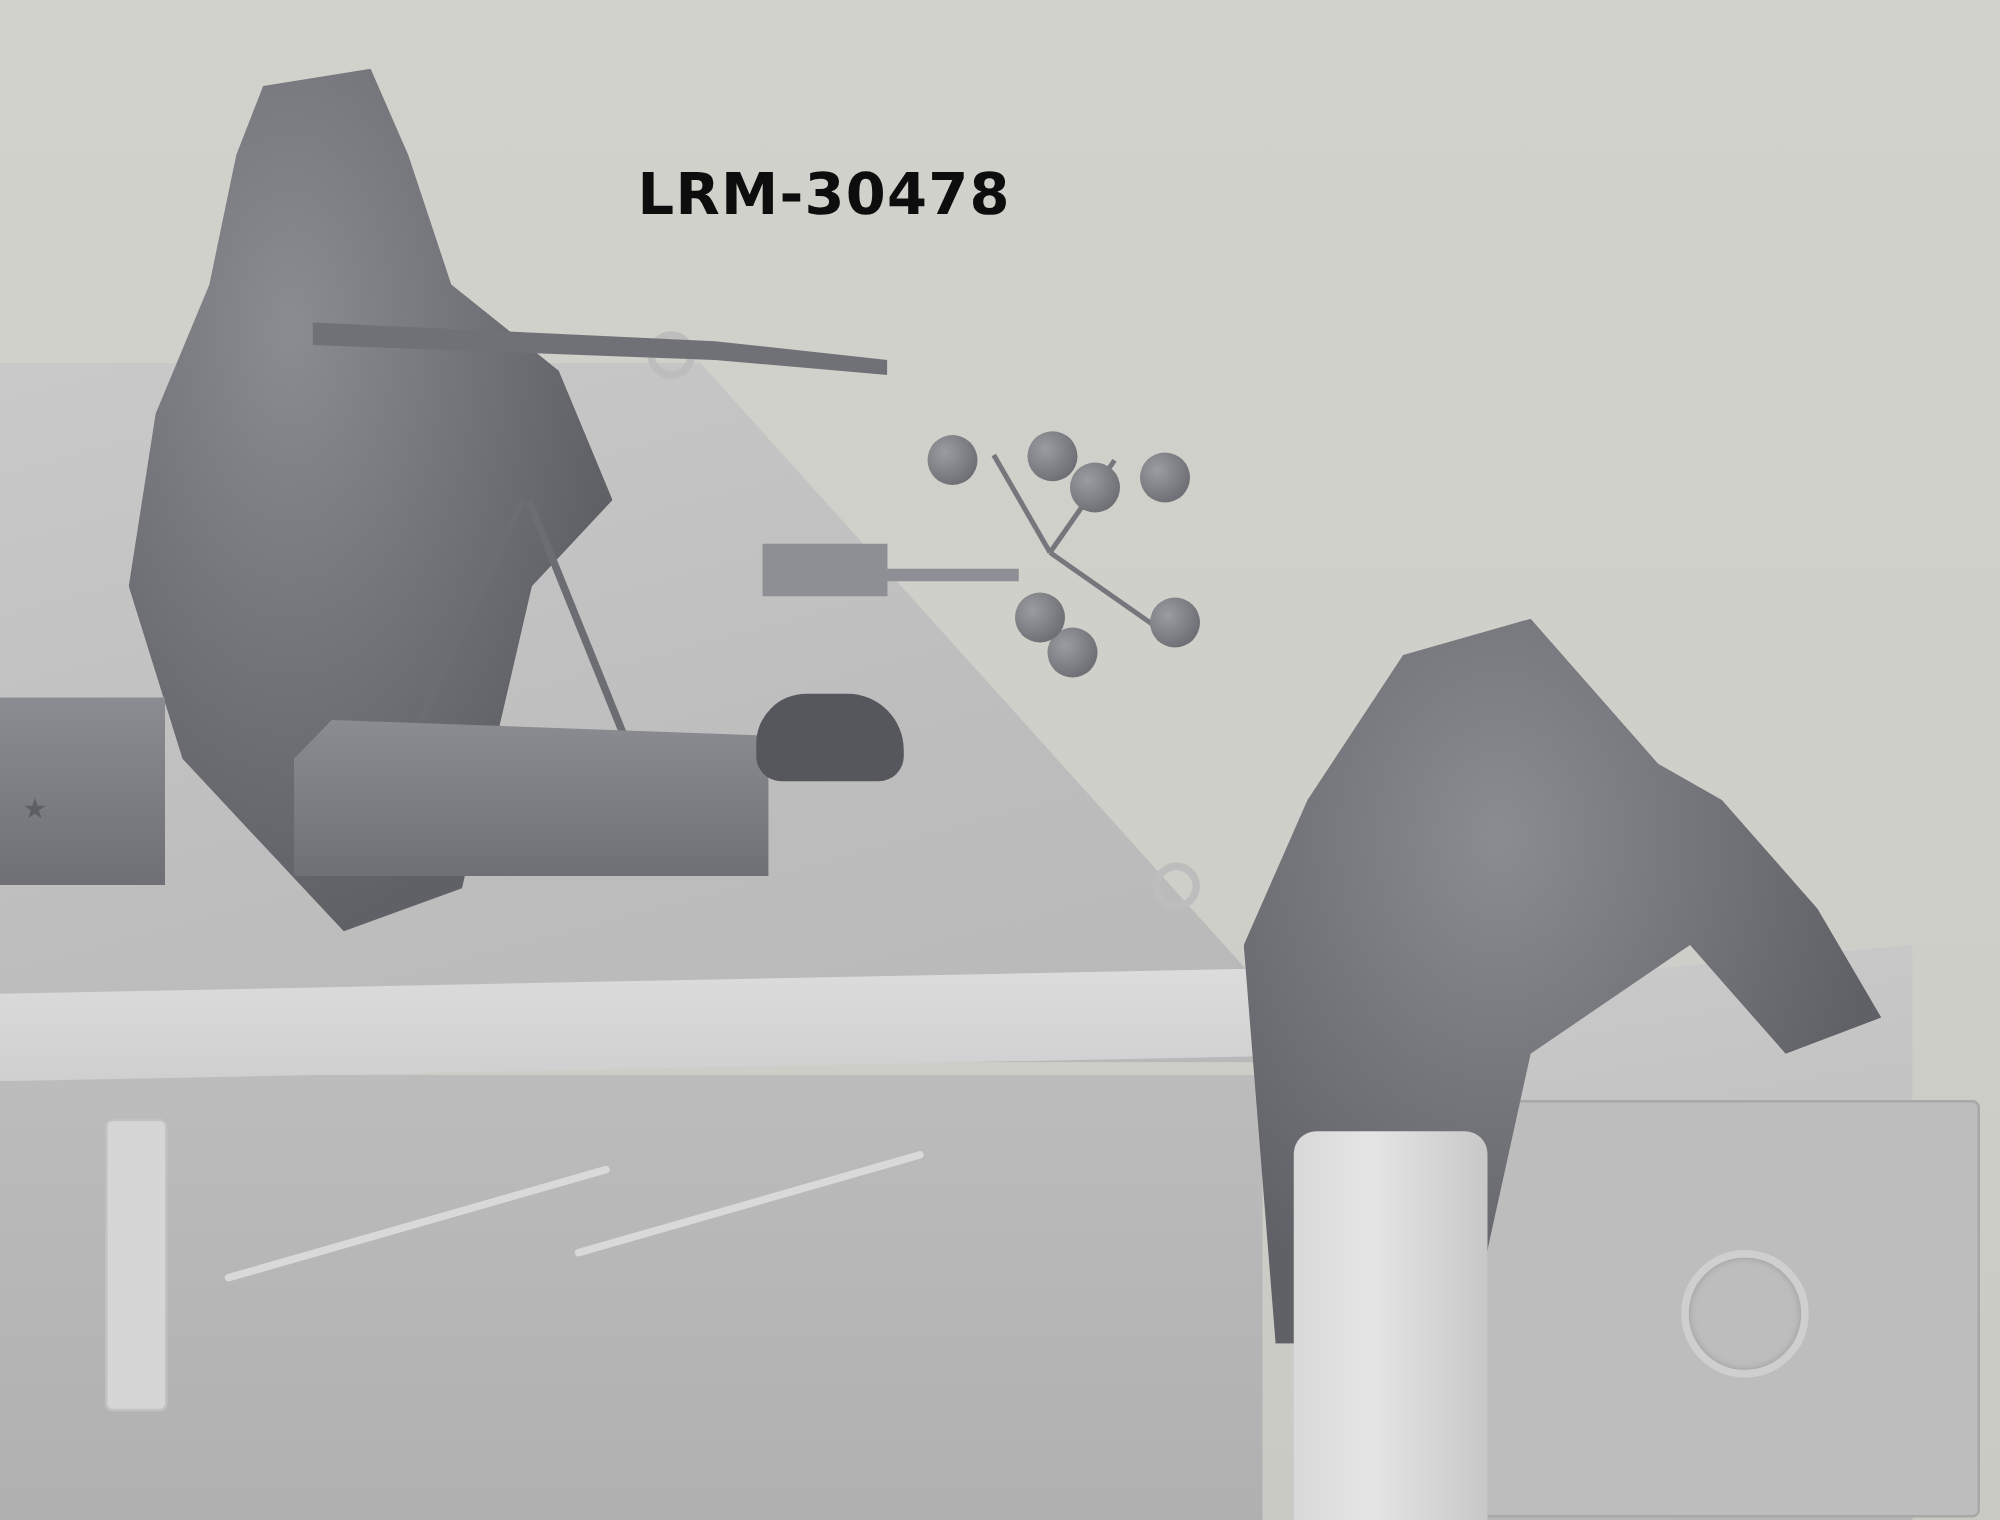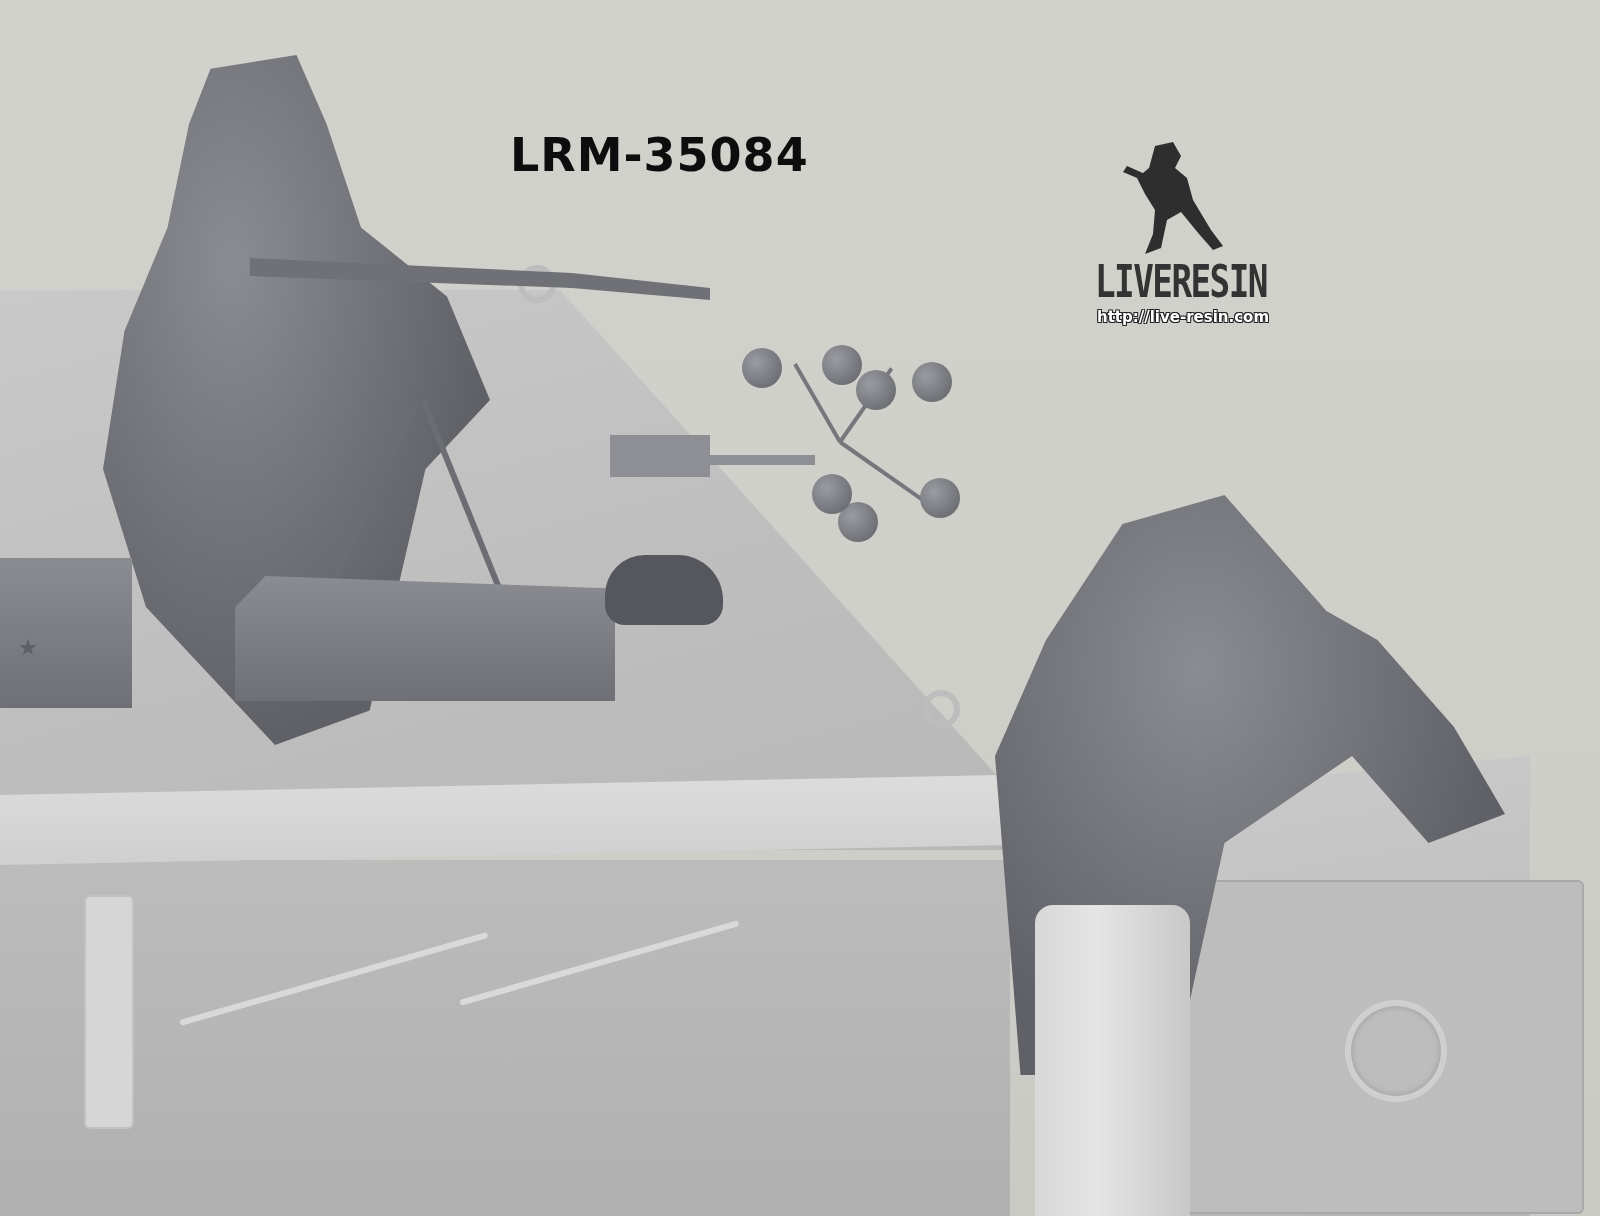--- a/index.html
+++ b/index.html
@@ -75,23 +75,15 @@
   <div class="tripod-leg" style="left:415px;top:400px;transform:rotate(25deg);"></div>
   <div class="tripod-leg" style="left:420px;top:400px;transform:rotate(-22deg);"></div>
   <div class="ammo-box"></div>
   <div class="ammo-box-left"></div>
   <div class="star">★</div>
   <div class="boot"></div>
 
   <div class="soldier soldier-right"></div>
   <div class="canister"></div>
 
-  <div class="product-code">LRM-35084</div>
+  <div class="product-code">LRM-30478</div>
 
-  <div class="logo">
-    <svg class="logo-figure" viewBox="0 0 120 130">
-      <path d="M40 8 L58 4 L66 18 L60 30 L72 40 L78 62 L96 92 L108 108 L98 112 L84 96 L66 74 L52 82 L46 110 L30 116 L38 96 L40 72 L30 56 L22 40 L34 30 Z" fill="#2e2e2e"></path>
-      <path d="M22 40 L8 34 L12 28 L30 36 Z" fill="#2e2e2e"></path>
-    </svg>
-    <div class="logo-text">LIVERESIN</div>
-    <div class="logo-url">http://live-resin.com</div>
-  </div>
 </div>
 
 </body></html>

